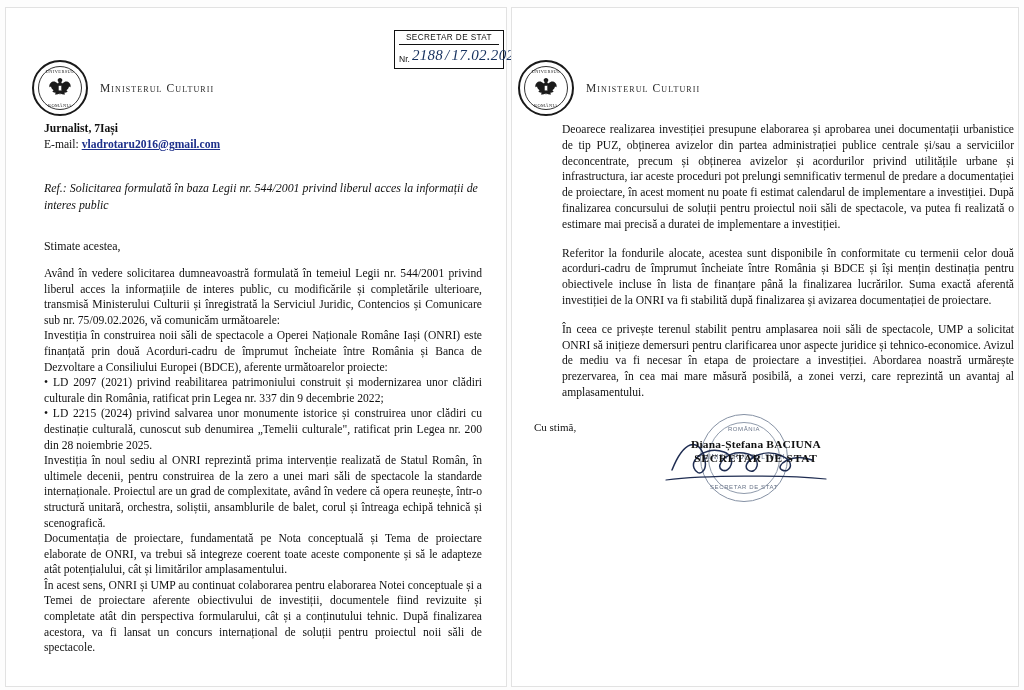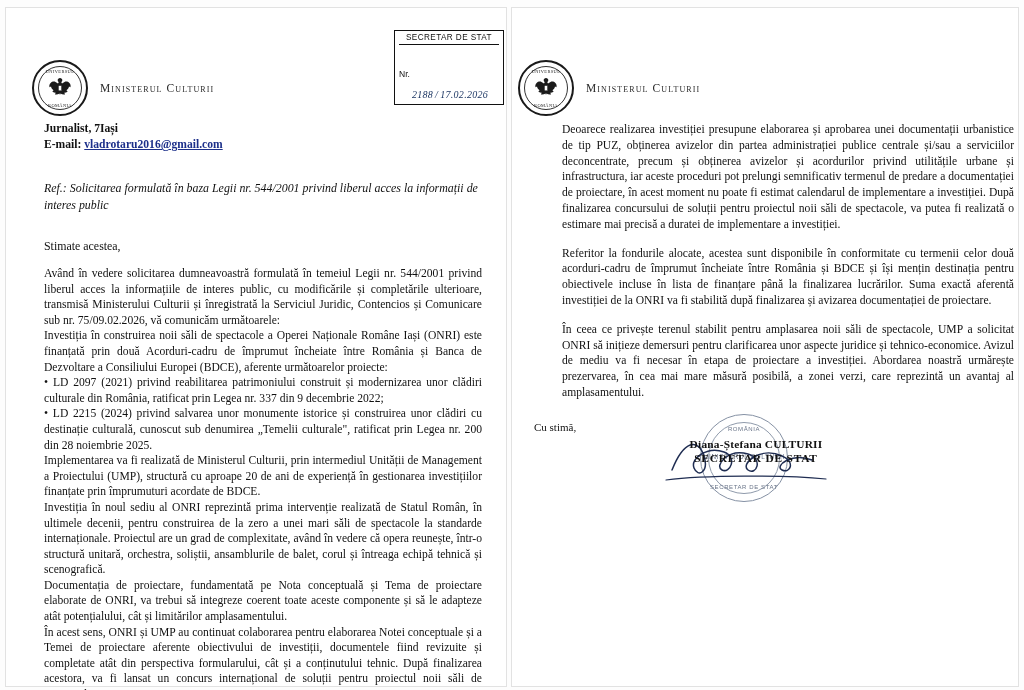--- a/index.html
+++ b/index.html
@@ -111,43 +111,42 @@
     text-align: center;
     font-family: "Liberation Sans", sans-serif;
     border-bottom: 1.2px solid #111;
     padding-bottom: 2px;
     margin-bottom: 2px;
   }
   .stamp-line {
     font-size: 8.5px;
     font-family: "Liberation Sans", sans-serif;
     display: flex;
-    align-items: center;
+    align-items: flex-end;
     gap: 2px;
   }
   .stamp-hand {
     font-family: "Liberation Serif", serif;
-    font-size: 10px;
+    font-size: 15px;
     font-style: italic;
     color: #15305e;
     letter-spacing: .3px;
-    margin-top: 42px;
   }
 
   
   .addr {
     position: absolute;
     left: 38px;
     top: 113px;
     font-size: 11.6px;
     line-height: 16px;
     font-family: "Liberation Serif", serif;
     font-weight: bold;
   }
-  .addr .email-label { font-weight: bold; }
+  .addr .email-label { font-weight: normal; }
   .addr a {
     color: #1c2f8a;
     text-decoration: underline;
   }
   .ref {
     position: absolute;
     left: 38px;
     top: 172px;
     width: 440px;
     font-size: 11.9px;
@@ -295,21 +294,20 @@
     </div>
 
     <div class="ref">Ref.: Solicitarea formulată în baza Legii nr. 544/2001 privind liberul acces la informații de interes public</div>
     <div class="salute">Stimate acestea,</div>
 
     <div class="body-left">
       <p>Având în vedere solicitarea dumneavoastră formulată în temeiul Legii nr. 544/2001 privind liberul acces la informațiile de interes public, cu modificările și completările ulterioare, transmisă Ministerului Culturii și înregistrată la Serviciul Juridic, Contencios și Comunicare sub nr. 75/09.02.2026, vă comunicăm următoarele:</p>
       <p>Investiția în construirea noii săli de spectacole a Operei Naționale Române Iași (ONRI) este finanțată prin două Acorduri-cadru de împrumut încheiate între România și Banca de Dezvoltare a Consiliului Europei (BDCE), aferente următoarelor proiecte:</p>
       <p class="bullet">• LD 2097 (2021) privind reabilitarea patrimoniului construit și modernizarea unor clădiri culturale din România, ratificat prin Legea nr. 337 din 9 decembrie 2022;</p>
       <p class="bullet">• LD 2215 (2024) privind salvarea unor monumente istorice și construirea unor clădiri cu destinație culturală, cunoscut sub denumirea „Temelii culturale", ratificat prin Legea nr. 200 din 28 noiembrie 2025.</p>
-      <p>Implementarea va fi realizată de Ministerul Culturii, prin intermediul Unității de Management a Proiectului (UMP), structură cu aproape 20 de ani de experiență în gestionarea investițiilor finanțate prin împrumuturi acordate de BDCE.</p>
       <p>Investiția în noul sediu al ONRI reprezintă prima intervenție realizată de Statul Român, în ultimele decenii, pentru construirea de la zero a unei mari săli de spectacole la standarde internaționale. Proiectul are un grad de complexitate, având în vedere că opera reunește, într-o structură unitară, orchestra, soliștii, ansamblurile de balet, corul și întreaga echipă tehnică și scenografică.</p>
       <p>Documentația de proiectare, fundamentată pe Nota conceptuală și Tema de proiectare elaborate de ONRI, va trebui să integreze coerent toate aceste componente și să le adapteze atât potențialului, cât și limitărilor amplasamentului.</p>
       <p>În acest sens, ONRI și UMP au continuat colaborarea pentru elaborarea Notei conceptuale și a Temei de proiectare aferente obiectivului de investiții, documentele fiind revizuite și completate atât din perspectiva formularului, cât și a conținutului tehnic. După finalizarea acestora, va fi lansat un concurs internațional de soluții pentru proiectul noii săli de spectacole.</p>
     </div>
   </div>
 
   <div class="sheet sheet-right">
     <div class="crest-row" style="left:-10px; top:52px; padding-left:16px;">
       <div class="crest">
         <div class="crest-top">UNIVERSUL</div>
@@ -339,17 +337,17 @@
 
   <svg class="scribble" viewBox="0 0 160 56">
     <path d="M8 40 C 20 10, 34 8, 40 26 C 45 42, 34 48, 30 38 C 26 28, 44 16, 60 22 C 74 27, 66 44, 58 40 C 50 36, 64 18, 84 24 C 100 29, 92 46, 84 40 C 76 34, 96 16, 118 26 C 132 32, 126 44, 118 40 C 110 36, 128 22, 148 30" fill="none" stroke="#1f2d52" stroke-width="1.5" stroke-linecap="round"></path>
   </svg>
 
   <svg class="underline-sig" viewBox="0 0 166 10">
     <path d="M2 6 C 40 1, 120 1, 162 5" fill="none" stroke="#1f2d52" stroke-width="1.2" stroke-linecap="round"></path>
   </svg>
 
   <div class="sig-block">
-    <div class="sig-name">Diana-Ștefana CULTURII</div>
+    <div class="sig-name">Diana-Ștefana BACIUNA</div>
     <div class="sig-title">SECRETAR DE STAT</div>
   </div>
 
 </div>
 
 </body></html>

